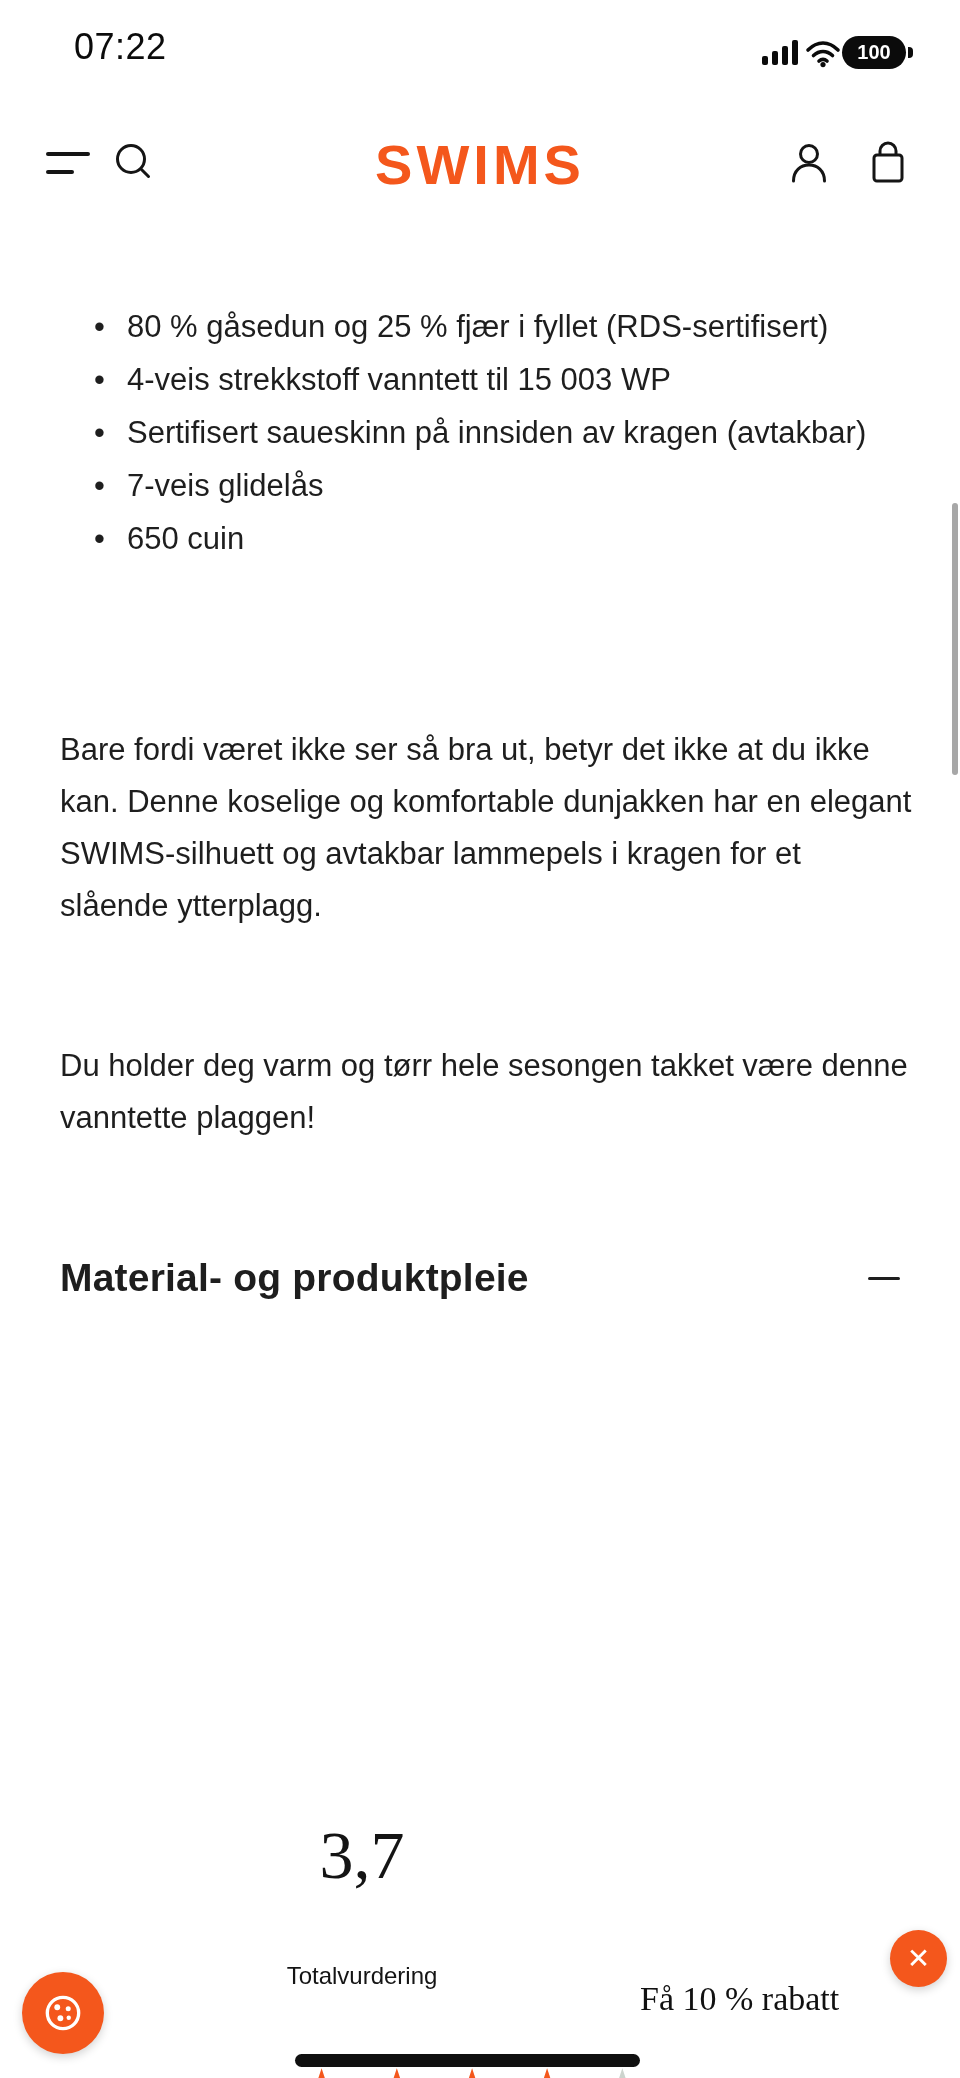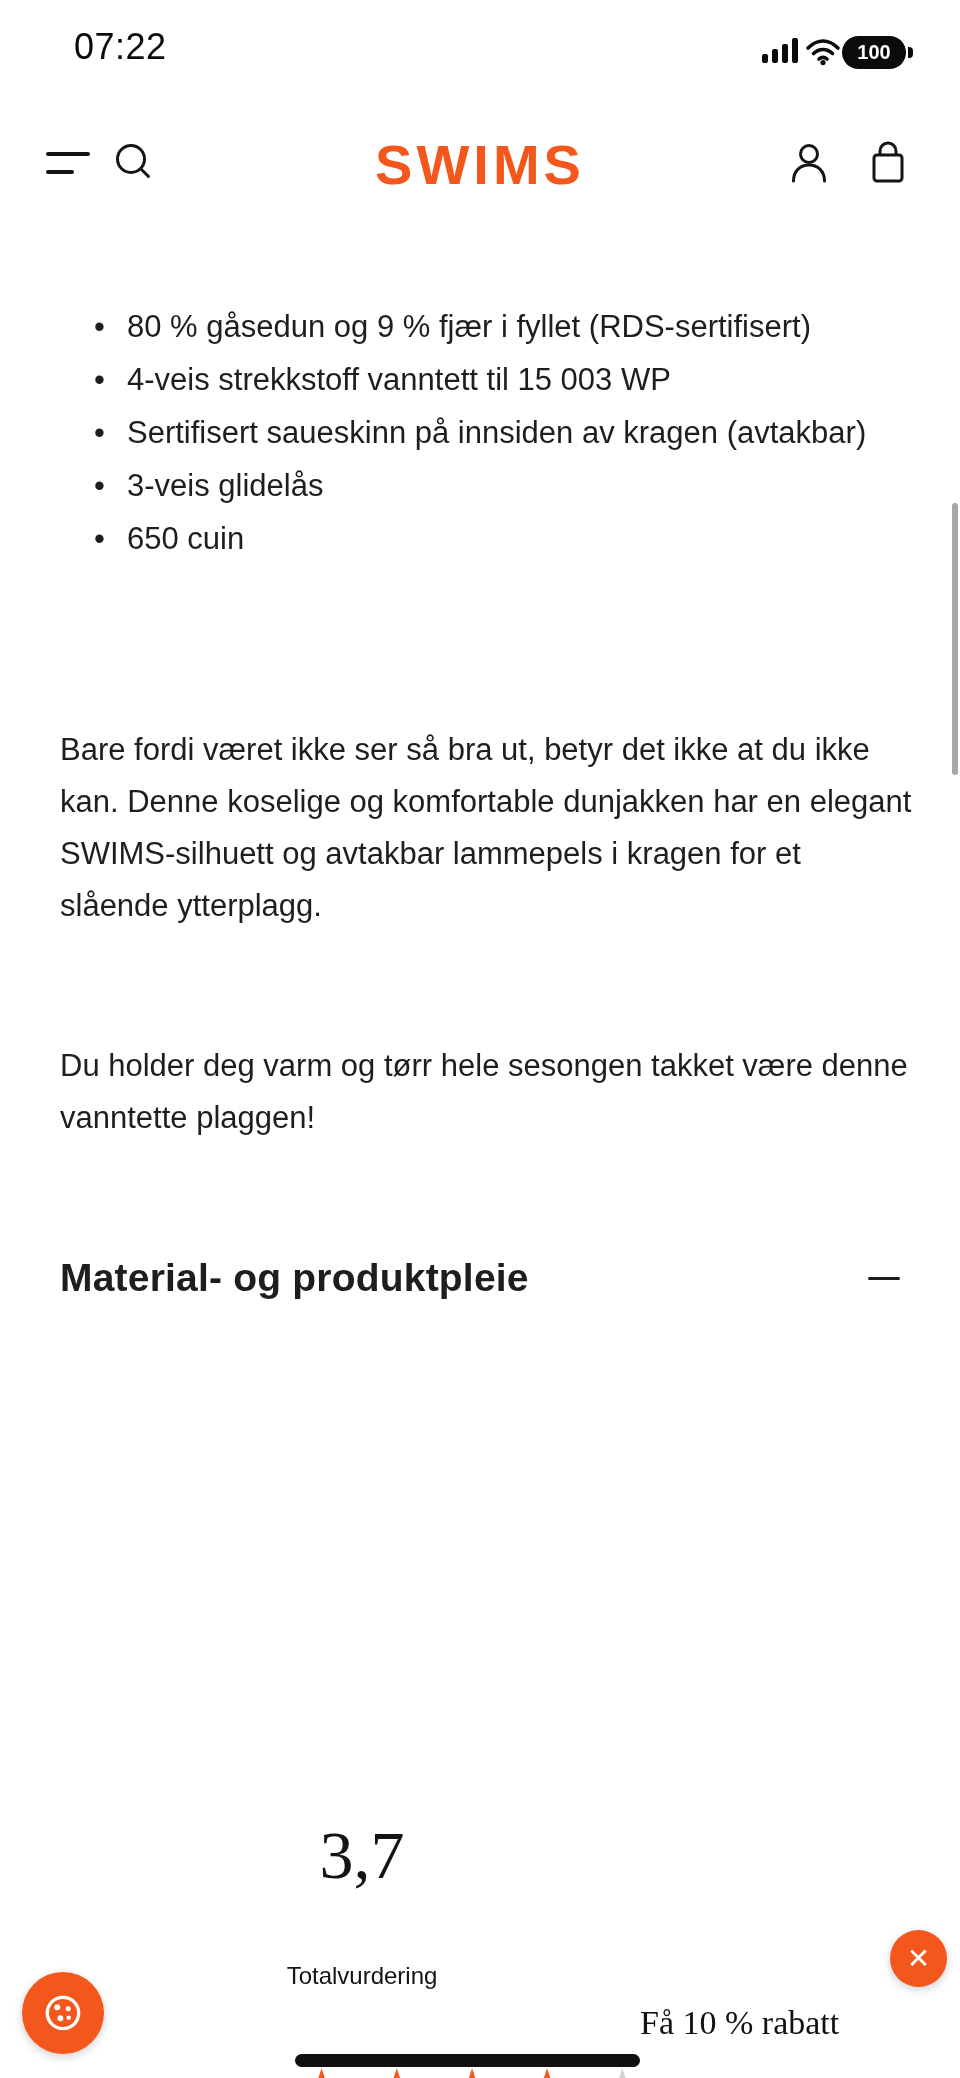--- a/index.html
+++ b/index.html
@@ -2,21 +2,21 @@
 <html><head>
 <meta charset="utf-8">
 <style>
   html,body{margin:0;padding:0;background:#fff;}
   .screen{
     position:relative;width:960px;height:2078px;background:#ffffff;
     overflow:hidden;font-family:"Liberation Sans",sans-serif;color:#1e1e1e;
   }
   
   .time{position:absolute;top:26px;left:74px;font-size:36px;font-weight:400;letter-spacing:.5px;color:#0b0b0b;}
-  .status-icons{position:absolute;top:36px;right:54px;display:flex;}
+  .status-icons{position:absolute;top:36px;right:54px;display:flex;align-items:center;}
   .battery{position:relative;width:64px;height:33px;background:#0b0b0b;border-radius:17px;
     display:flex;align-items:center;justify-content:center;color:#fff;font-size:20px;font-weight:700;}
   .battery::after{content:"";position:absolute;right:-7px;top:11px;width:5px;height:11px;background:#0b0b0b;
     border-radius:0 4px 4px 0;}
   
   .hamburger{position:absolute;left:46px;top:152px;width:46px;height:36px;cursor:pointer;}
   .hamburger .l1{width:44px;height:4px;background:#151515;border-radius:2px;}
   .hamburger .l2{width:28px;height:4px;background:#151515;border-radius:2px;margin-top:14px;}
   .search-btn{position:absolute;left:110px;top:138px;width:50px;height:50px;cursor:pointer;}
   .logo{position:absolute;left:50%;top:132px;transform:translateX(-50%);
@@ -47,21 +47,21 @@
   .star{color:#F4571C;}
   .star.inactive{color:#CDD4CE;}
   
   .chat-btn{position:absolute;left:22px;top:1972px;width:82px;height:82px;border-radius:50%;
     background:#F4571C;display:flex;align-items:center;justify-content:center;cursor:pointer;
     box-shadow:0 3px 10px rgba(0,0,0,.18);}
   .promo-close{position:absolute;left:890px;top:1930px;width:57px;height:57px;border-radius:50%;
     background:#F4571C;display:flex;align-items:center;justify-content:center;cursor:pointer;
     color:#fff;font-size:28px;box-shadow:0 3px 10px rgba(0,0,0,.18);}
   .promo-text{position:absolute;left:640px;top:1980px;font-family:"Liberation Serif","DejaVu Serif",serif;
-    font-size:34px;color:#111;cursor:pointer;white-space:nowrap;margin-top:24px;}
+    font-size:34px;color:#111;cursor:pointer;white-space:nowrap;}
   
   .scrollbar{position:absolute;right:2px;top:503px;width:6px;height:272px;background:#a7a7a7;border-radius:3px;}
 </style>
 </head>
 <body>
 
 <div class="screen">
 
   <div class="time">07:22</div>
   <div class="status-icons">
@@ -98,24 +98,24 @@
       <circle cx="23" cy="15" r="8.5" fill="none" stroke="#151515" stroke-width="3"></circle>
       <path d="M7.5 42 c0-10.5 7.2-16 15.5-16 s15.5 5.5 15.5 16" fill="none" stroke="#151515" stroke-width="3" stroke-linecap="round"></path>
     </svg>
     <svg class="icon-btn" width="44" height="50" viewBox="0 0 44 50">
       <path d="M14 17 v-4 a8 8 0 0 1 16 0 v4" fill="none" stroke="#151515" stroke-width="3"></path>
       <rect x="8" y="17" width="28" height="26" rx="3" fill="none" stroke="#151515" stroke-width="3"></rect>
     </svg>
   </div>
 
   <ul class="bullets">
-    <li>80 % gåsedun og 9 % fjær i fyllet (RDS-sertifisert)</li>
+    <li>80 % gåsedun og 25 % fjær i fyllet (RDS-sertifisert)</li>
     <li>4-veis strekkstoff vanntett til 15 003 WP</li>
     <li>Sertifisert saueskinn på innsiden av kragen (avtakbar)</li>
-    <li>3-veis glidelås</li>
+    <li>7-veis glidelås</li>
     <li>650 cuin</li>
   </ul>
 
   <p class="para p2">Du holder deg varm og tørr hele sesongen takket være denne vanntette plaggen!</p>
   <p class="para p1">Bare fordi været ikke ser så bra ut, betyr det ikke at du ikke kan. Denne koselige og komfortable dunjakken har en elegant SWIMS-silhuett og avtakbar lammepels i kragen for et slående ytterplagg.</p>
 
   <div class="material-head">
     <div class="material-title">Material- og produktpleie</div>
     <div class="collapse-line"></div>
   </div>

